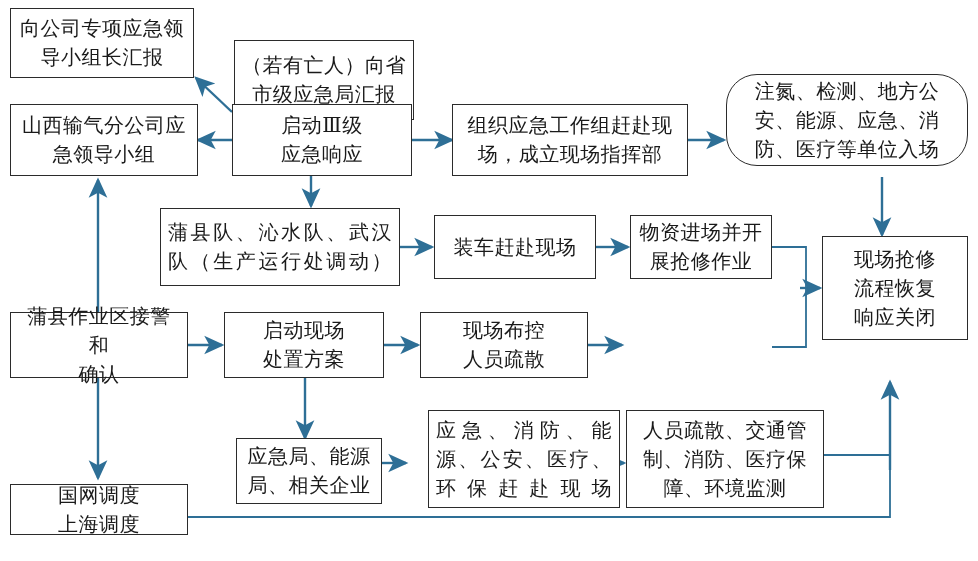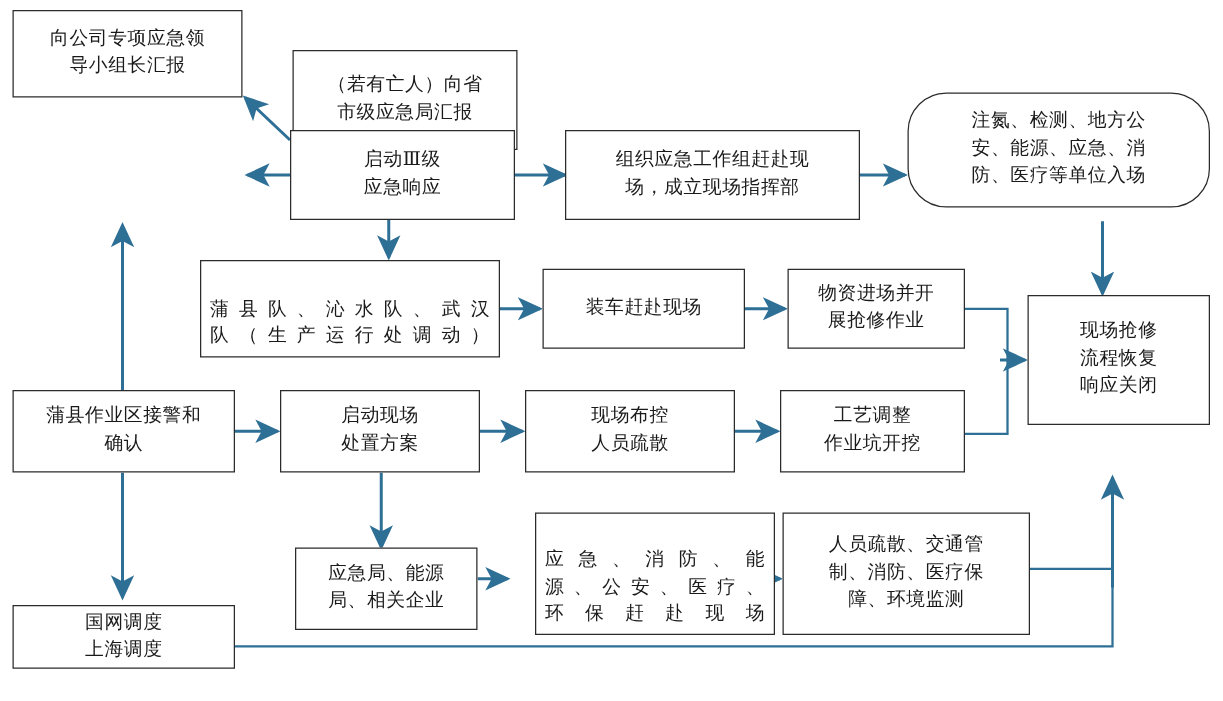--- a/index.html
+++ b/index.html
@@ -8,28 +8,28 @@
   .node{
     position:absolute;
     box-sizing:border-box;
     border:1.6px solid #2b2b2b;
     background:#ffffff;
     display:flex;
     align-items:center;
     justify-content:center;
     text-align:center;
     color:#1a1a1a;
-    font-size:15px;
+    font-size:20px;
     line-height:1.45;
     letter-spacing:0.5px;
     padding:4px 7px;
     z-index:3;
   }
   .node span{display:block;width:100%;}
-  .node.just{text-align:justify;text-align-last:justify;align-items:flex-end;}
+  .node.just{text-align:justify;text-align-last:justify;}
   .node.just span{text-align:justify;text-align-last:justify;}
   svg#wires{position:absolute;left:0;top:0;width:978px;height:561px;z-index:1;}
   .w{stroke:#2e6f96;stroke-width:2.4px;fill:none;}
   .w2{stroke:#2e6f96;stroke-width:1.8px;fill:none;}
 </style>
 </head>
 <body>
 
 <div id="canvas">
 
@@ -86,20 +86,23 @@
   </svg>
 
   <div class="node" style="left:10px;top:8px;width:184px;height:70px;">
     <span>向公司专项应急领<br>导小组长汇报</span>
   </div>
 
   <div class="node" style="left:234px;top:8px;width:180px;height:80px;margin-top:32px;">
     <span>（若有亡人）向省<br>市级应急局汇报</span>
   </div>
 
+  <div class="node" style="left:10px;top:104px;width:188px;height:72px;">
+    <span>山西输气分公司应<br>急领导小组</span>
+  </div>
 
   <div class="node" style="left:232px;top:104px;width:180px;height:72px;">
     <span>启动Ⅲ级<br>应急响应</span>
   </div>
 
   <div class="node" style="left:452px;top:104px;width:236px;height:72px;">
     <span>组织应急工作组赶赴现<br>场，成立现场指挥部</span>
   </div>
 
   <div class="node" style="left:726px;top:74px;width:242px;height:92px;border-radius:31px;">
@@ -123,27 +126,24 @@
   </div>
 
   <div class="node" style="left:10px;top:312px;width:178px;height:66px;text-align:left;">
     <span style="text-align:center;">蒲县作业区接警和<br>确认</span>
   </div>
 
   <div class="node" style="left:224px;top:312px;width:160px;height:66px;">
     <span>启动现场<br>处置方案</span>
   </div>
 
-  <div class="node" style="left:420px;top:312px;width:168px;height:66px;font-family:Liberation Mono, monospace;">
+  <div class="node" style="left:420px;top:312px;width:168px;height:66px;">
     <span>现场布控<br>人员疏散</span>
   </div>
 
-  <div class="node" style="left:624px;top:312px;width:148px;height:66px;">
-    <span>工艺调整<br>作业坑开挖</span>
-  </div>
 
   <div class="node" style="left:236px;top:438px;width:146px;height:66px;">
     <span>应急局、能源<br>局、相关企业</span>
   </div>
 
   <div class="node just" style="left:408px;top:410px;width:192px;height:98px;margin-left:20px;">
     <span>应急、消防、能<br>源、公安、医疗、<br>环保赶赴现场</span>
   </div>
 
   <div class="node" style="left:626px;top:410px;width:198px;height:98px;">

